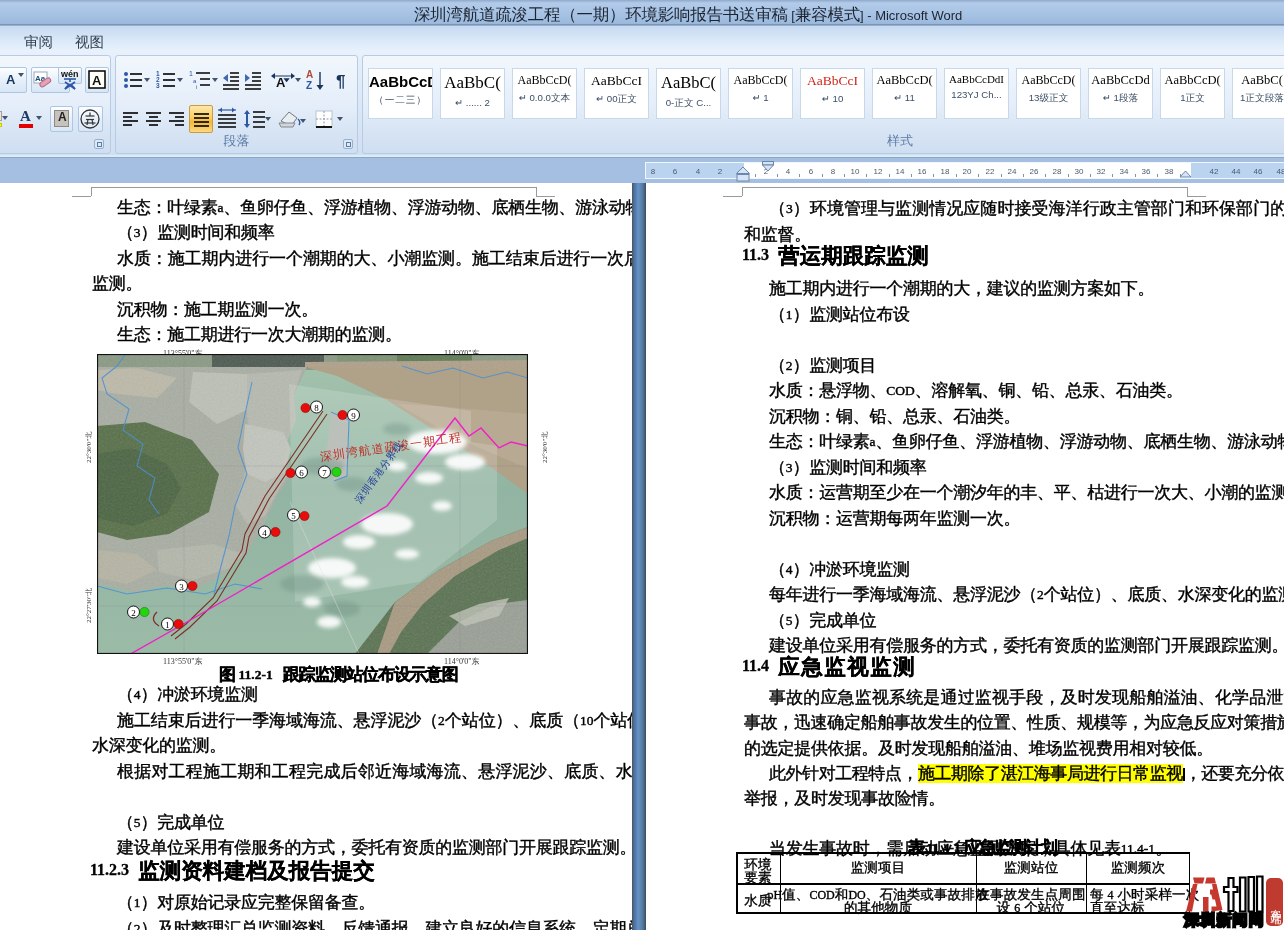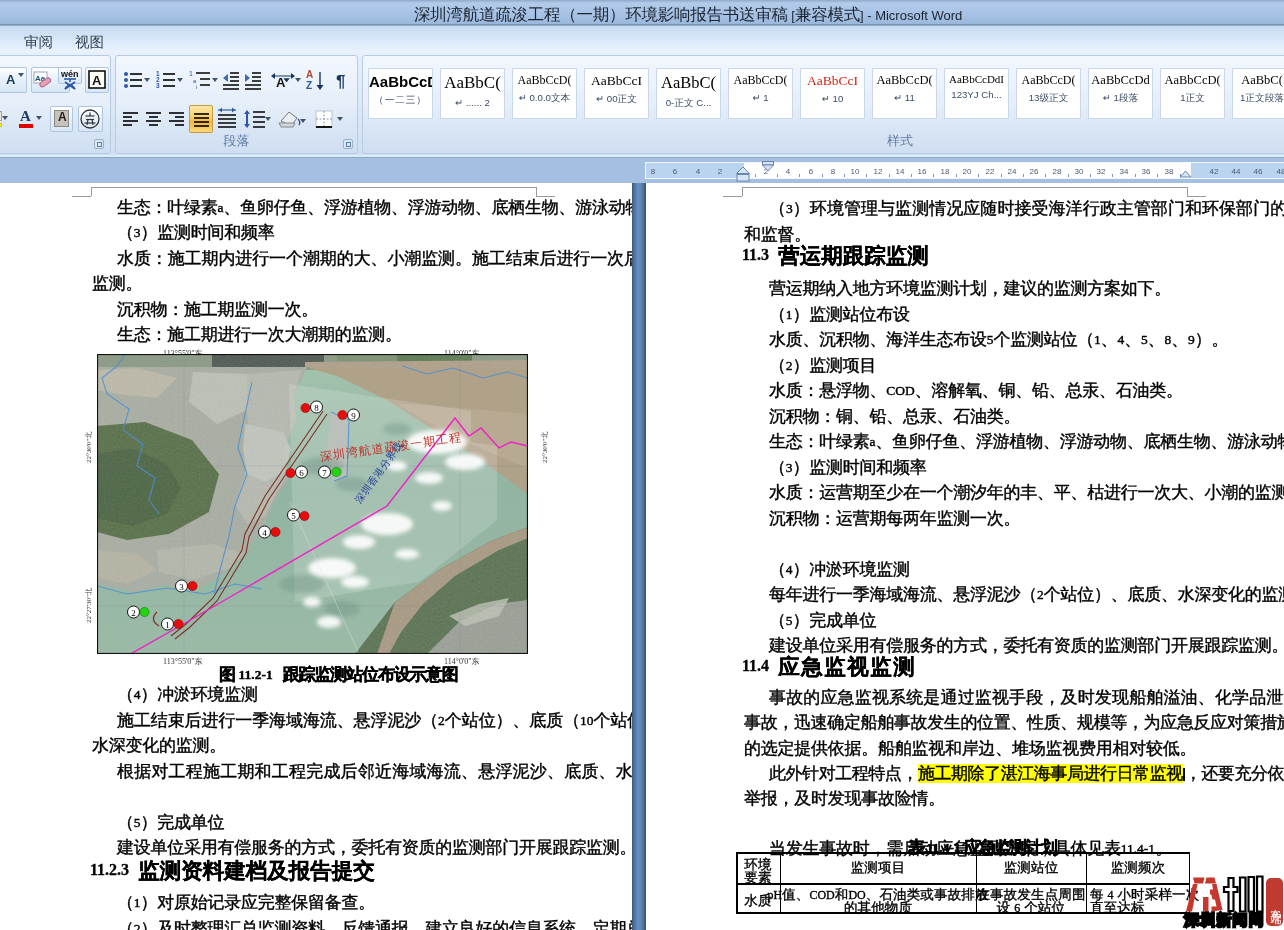--- a/index.html
+++ b/index.html
@@ -539,38 +539,37 @@
   <div id="divider"></div>
   <div id="rpage">
     <div class="tbound" style="left:96px;top:4px;width:446px;height:1px"></div>
     <div class="tbound" style="left:96px;top:4px;width:1px;height:9px"></div>
     <div class="tbound" style="left:77px;top:13px;width:19px;height:1px"></div>
     <div class="tbound" style="left:541px;top:4px;width:1px;height:10px"></div>
     <div class="tbound" style="left:541px;top:13px;width:19px;height:1px"></div>
     <div class="bl ind" style="left:98px;top:19px;letter-spacing:0.05px">（<i>3</i>）环境管理与监测情况应随时接受海洋行政主管部门和环保部门的检查</div>
     <div class="bl" style="left:98px;top:44.5px">和监督。</div>
     <div class="h2l" style="left:96px;top:64px"><i>11.3 </i>营运期跟踪监测</div>
-    <div class="bl ind" style="left:98px;top:99px">营运期纳入地方环境监测计划，建议的监测方案如下。</div>
+    <div class="bl ind" style="left:98px;top:99px">施工期内进行一个潮期的大，建议的监测方案如下。</div>
     <div class="bl ind" style="left:98px;top:124.5px">（<i>1</i>）监测站位布设</div>
-    <div class="bl ind" style="left:98px;top:150px">水质、沉积物、海洋生态布设<i>5</i>个监测站位（<i>1</i>、<i>4</i>、<i>5</i>、<i>8</i>、<i>9</i>）。</div>
     <div class="bl ind" style="left:98px;top:175.5px">（<i>2</i>）监测项目</div>
     <div class="bl ind" style="left:98px;top:201px">水质：悬浮物、<i>COD</i>、溶解氧、铜、铅、总汞、石油类。</div>
     <div class="bl ind" style="left:98px;top:226.5px">沉积物：铜、铅、总汞、石油类。</div>
     <div class="bl ind" style="left:98px;top:252px">生态：叶绿素<i>a</i>、鱼卵仔鱼、浮游植物、浮游动物、底栖生物、游泳动物。</div>
     <div class="bl ind" style="left:98px;top:277.5px">（<i>3</i>）监测时间和频率</div>
     <div class="bl ind" style="left:98px;top:303px">水质：运营期至少在一个潮汐年的丰、平、枯进行一次大、小潮的监测。</div>
     <div class="bl ind" style="left:98px;top:328.5px">沉积物：运营期每两年监测一次。</div>
     <div class="bl ind" style="left:98px;top:379.5px">（<i>4</i>）冲淤环境监测</div>
     <div class="bl ind" style="left:98px;top:405px">每年进行一季海域海流、悬浮泥沙（<i>2</i>个站位）、底质、水深变化的监测。</div>
     <div class="bl ind" style="left:98px;top:430.5px">（<i>5</i>）完成单位</div>
     <div class="bl ind" style="left:98px;top:456px">建设单位采用有偿服务的方式，委托有资质的监测部门开展跟踪监测。</div>
     <div class="h2l" style="left:96px;top:475px;letter-spacing:1.5px"><i>11.4 </i>应急监视监测</div>
     <div class="bl ind" style="left:98px;top:507.5px;letter-spacing:0.15px">事故的应急监视系统是通过监视手段，及时发现船舶溢油、化学品泄漏及其他</div>
     <div class="bl" style="left:98px;top:533px;letter-spacing:-0.35px">事故，迅速确定船舶事故发生的位置、性质、规模等，为应急反应对策措施及方案</div>
-    <div class="bl" style="left:98px;top:558.5px">的选定提供依据。船舶监视和岸边、堆场监视费用相对较低。</div>
+    <div class="bl" style="left:98px;top:558.5px">的选定提供依据。及时发现船舶溢油、堆场监视费用相对较低。</div>
     <div class="bl ind" style="left:98px;top:583.5px;letter-spacing:-0.45px">此外针对工程特点，<mark>施工期除了湛江海事局进行日常监视</mark><span style="display:inline-block;width:2px;height:13px;background:#000;vertical-align:-2px"></span>，还要充分依靠群众</div>
     <div class="bl" style="left:98px;top:608.5px">举报，及时发现事故险情。</div>
     <div class="bl ind" style="left:98px;top:659px">当发生事故时，需启动应急监测方案，具体见表<i>11.4-1</i>。</div>
     <div class="bl" style="left:262px;top:658px;font-weight:bold;letter-spacing:-1.6px">表 <i>11.4-1</i> 应急监测计划</div>
     <div id="tblx">
       <div class="bd" style="left:90px;top:669px;width:454px;height:2px"></div>
       <div class="bd" style="left:90px;top:699.5px;width:454px;height:2px"></div>
       <div class="bd" style="left:90px;top:729px;width:454px;height:1.5px"></div>
       <div class="bd" style="left:90px;top:669px;width:1.5px;height:61px"></div>
       <div class="bd" style="left:542.5px;top:669px;width:1.5px;height:61px"></div>

